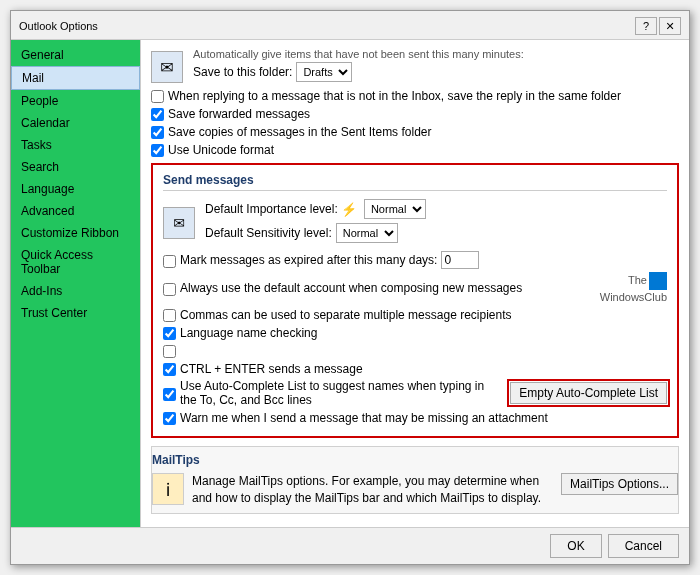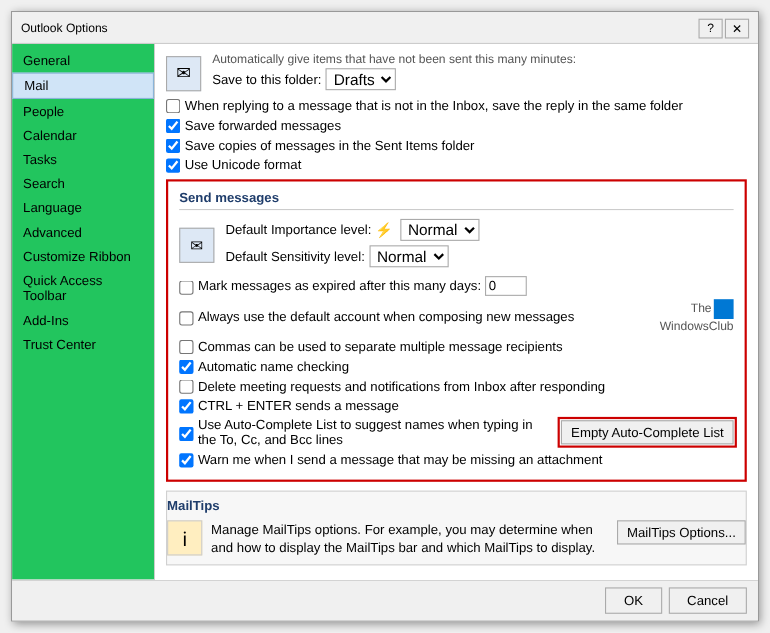--- a/index.html
+++ b/index.html
@@ -108,21 +108,21 @@
     }
     .send-messages-title {
       font-size: 12px;
       font-weight: bold;
       color: #1f3d6b;
       margin-bottom: 8px;
       border-bottom: 1px solid #ccc;
       padding-bottom: 3px;
     }
     select {
-      font-size: 14px;
+      font-size: 11px;
       height: 20px;
       border: 1px solid #aaa;
       background: #fff;
       padding: 0 2px;
     }
     input[type=number] {
       width: 40px;
       height: 20px;
       border: 1px solid #aaa;
       font-size: 12px;
@@ -319,26 +319,25 @@
           </div>
         </div>
 
         <div class="checkbox-row">
           <input type="checkbox" style="">
           <label>Commas can be used to separate multiple message recipients</label>
         </div>
 
         <div class="checkbox-row">
           <input type="checkbox" checked="" style="">
-          <label>Automatic name checking</label>
-        </div>
-
-        <div class="checkbox-row">
-          <input type="checkbox" style="">
-          <label>Delete meeting requests and notifications from Inbox after responding</label>
+          <label>Language name checking</label>
+        </div>
+
+        <div class="checkbox-row">
+          <input type="checkbox" style="">
         </div>
 
         <div class="checkbox-row">
           <input type="checkbox" checked="" style="">
           <label>CTRL + ENTER sends a message</label>
         </div>
 
         <div class="checkbox-row" style="align-items:center;">
           <input type="checkbox" checked="" style="">
           <label style="flex:1;">Use Auto-Complete List to suggest names when typing in the To, Cc, and Bcc lines</label>

